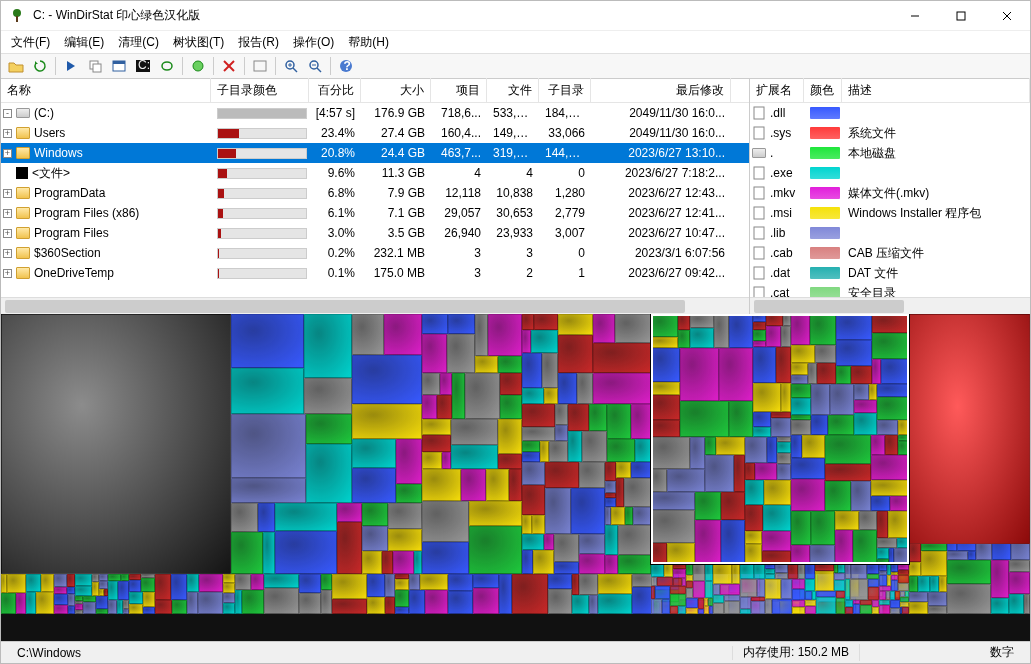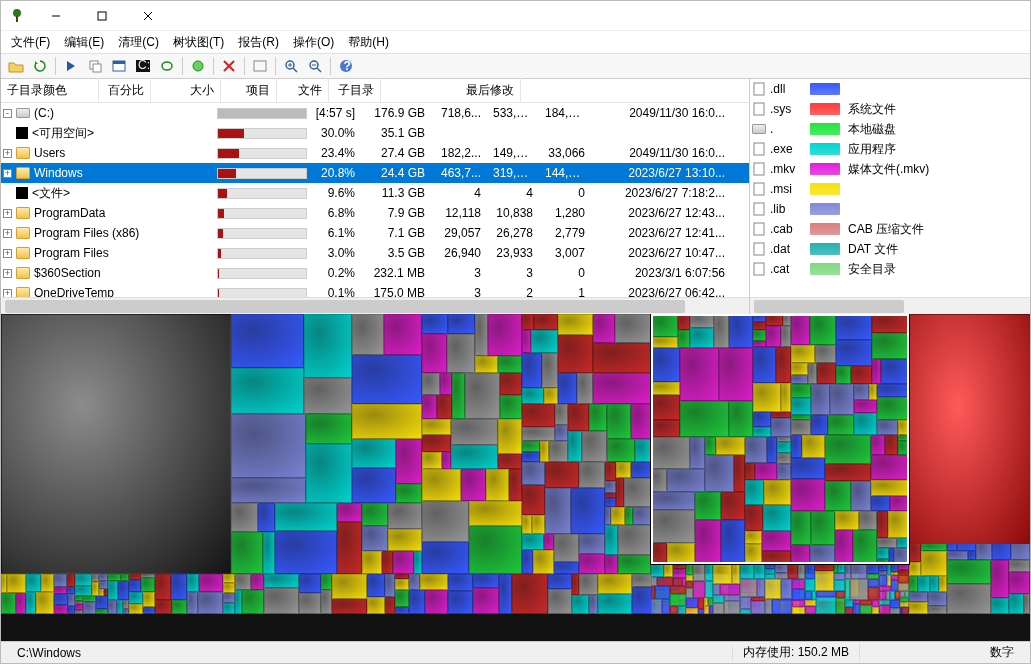--- a/index.html
+++ b/index.html
@@ -57,20 +57,21 @@
 .e-desc { flex: 1; }
 </style>
 </head>
 <body>
 
 <div class="titlebar">
   <svg class="app-icon" viewBox="0 0 16 16">
       <circle cx="8" cy="5" r="4" fill="#2a7a1a"></circle>
       <rect x="7" y="8" width="2" height="6" fill="#5a3a1a"></rect>
     </svg>
+  <div class="title">C: - WinDirStat 印心绿色汉化版</div>
   <div class="win-controls">
     <div>
         <svg width="10" height="10">
           <line x1="1" y1="5" x2="9" y2="5" stroke="#000"></line>
         </svg>
       </div>
     <div>
         <svg width="10" height="10">
           <rect x="1" y="1" width="8" height="8" fill="none" stroke="#000"></rect>
         </svg>
@@ -176,20 +177,21 @@
         <circle cx="7" cy="7" r="6" fill="#4a7ad0"></circle>
         <text x="4.5" y="11" fill="#fff" font-size="10" font-weight="bold">?</text>
       </svg>
     </div>
 </div>
 
 <div class="main">
   <div class="lists">
     <div class="left-pane">
       <div class="list-header" id="dir-header">
+          <div class="c-name">名称</div>
           <div class="c-color">子目录颜色</div>
           <div class="c-pct">百分比</div>
           <div class="c-size">大小</div>
           <div class="c-items">项目</div>
           <div class="c-files">文件</div>
           <div class="c-sub">子目录</div>
           <div class="c-date">最后修改</div>
         </div>
       <div class="list-body" id="dir-body">
           <div class="row">
@@ -203,46 +205,30 @@
             </div>
             <div class="c-pct">[4:57 s]</div>
             <div class="c-size">176.9 GB</div>
             <div class="c-items">718,6...</div>
             <div class="c-files">533,7...</div>
             <div class="c-sub">184,8...</div>
             <div class="c-date">2049/11/30 16:0...</div>
           </div>
           <div class="row">
             <div class="c-name cell-name" style="padding-left: 16px;">
-              <div class="expander-placeholder"></div>
-              <div class="color-sq" style="background: rgb(0, 0, 0);"></div>
-              <span>&lt;可用空间&gt;</span>
-            </div>
-            <div class="c-color">
-              <div class="subtree-bar" style="--c1: #a11; --p: 30%;"></div>
-            </div>
-            <div class="c-pct">30.0%</div>
-            <div class="c-size">35.1 GB</div>
-            <div class="c-items"></div>
-            <div class="c-files"></div>
-            <div class="c-sub"></div>
-            <div class="c-date"></div>
-          </div>
-          <div class="row">
-            <div class="c-name cell-name" style="padding-left: 16px;">
               <div class="expander">+</div>
               <div class="folder-icon"></div>
               <span>Users</span>
             </div>
             <div class="c-color">
               <div class="subtree-bar" style="--c1: #a11; --p: 24%;"></div>
             </div>
             <div class="c-pct">23.4%</div>
             <div class="c-size">27.4 GB</div>
-            <div class="c-items">182,2...</div>
+            <div class="c-items">160,4...</div>
             <div class="c-files">149,2...</div>
             <div class="c-sub">33,066</div>
             <div class="c-date">2049/11/30 16:0...</div>
           </div>
           <div class="row selected">
             <div class="c-name cell-name" style="padding-left: 16px;">
               <div class="expander">+</div>
               <div class="folder-icon"></div>
               <span>Windows</span>
             </div>
@@ -293,21 +279,21 @@
               <div class="expander">+</div>
               <div class="folder-icon"></div>
               <span>Program Files (x86)</span>
             </div>
             <div class="c-color">
               <div class="subtree-bar" style="--c1: #a11; --p: 6%;"></div>
             </div>
             <div class="c-pct">6.1%</div>
             <div class="c-size">7.1 GB</div>
             <div class="c-items">29,057</div>
-            <div class="c-files">26,278</div>
+            <div class="c-files">30,653</div>
             <div class="c-sub">2,779</div>
             <div class="c-date">2023/6/27 12:41...</div>
           </div>
           <div class="row">
             <div class="c-name cell-name" style="padding-left: 16px;">
               <div class="expander">+</div>
               <div class="folder-icon"></div>
               <span>Program Files</span>
             </div>
             <div class="c-color">
@@ -343,28 +329,33 @@
               <span>OneDriveTemp</span>
             </div>
             <div class="c-color">
               <div class="subtree-bar" style="--c1: #a11; --p: 1%;"></div>
             </div>
             <div class="c-pct">0.1%</div>
             <div class="c-size">175.0 MB</div>
             <div class="c-items">3</div>
             <div class="c-files">2</div>
             <div class="c-sub">1</div>
-            <div class="c-date">2023/6/27 06:42...</div>
+            <div class="c-date">2023/6/27 09:42...</div>
           </div>
         </div>
       <div class="scrollbar-h">
           <div class="thumb" style="left:4px;width:680px"></div>
         </div>
     </div>
     <div class="right-pane">
+      <div class="list-header" id="ext-header">
+          <div class="e-ext">扩展名</div>
+          <div class="e-color">颜色</div>
+          <div class="e-desc">描述</div>
+        </div>
       <div class="list-body" id="ext-body">
           <div class="row">
             <div class="e-ext cell-name">
               <div class="ext-icon">
                 <svg width="14" height="14">
                   <rect x="2" y="1" width="10" height="12" fill="#fff" stroke="#888"></rect>
                 </svg>
               </div>
               <span>.dll</span>
             </div>
@@ -403,21 +394,20 @@
               <div class="ext-icon">
                 <svg width="14" height="14">
                   <rect x="2" y="1" width="10" height="12" fill="#fff" stroke="#888"></rect>
                 </svg>
               </div>
               <span>.exe</span>
             </div>
             <div class="e-color">
               <div class="ext-color-bar" style="background: linear-gradient(rgb(0, 213, 208), rgba(0, 213, 208, 0.8));"></div>
             </div>
-            <div class="e-desc">应用程序</div>
           </div>
           <div class="row">
             <div class="e-ext cell-name">
               <div class="ext-icon">
                 <svg width="14" height="14">
                   <rect x="2" y="1" width="10" height="12" fill="#fff" stroke="#888"></rect>
                 </svg>
               </div>
               <span>.mkv</span>
             </div>
@@ -431,20 +421,21 @@
               <div class="ext-icon">
                 <svg width="14" height="14">
                   <rect x="2" y="1" width="10" height="12" fill="#fff" stroke="#888"></rect>
                 </svg>
               </div>
               <span>.msi</span>
             </div>
             <div class="e-color">
               <div class="ext-color-bar" style="background: linear-gradient(rgb(245, 226, 10), rgba(245, 226, 10, 0.8));"></div>
             </div>
+            <div class="e-desc">Windows Installer 程序包</div>
           </div>
           <div class="row">
             <div class="e-ext cell-name">
               <div class="ext-icon">
                 <svg width="14" height="14">
                   <rect x="2" y="1" width="10" height="12" fill="#fff" stroke="#888"></rect>
                 </svg>
               </div>
               <span>.lib</span>
             </div>

